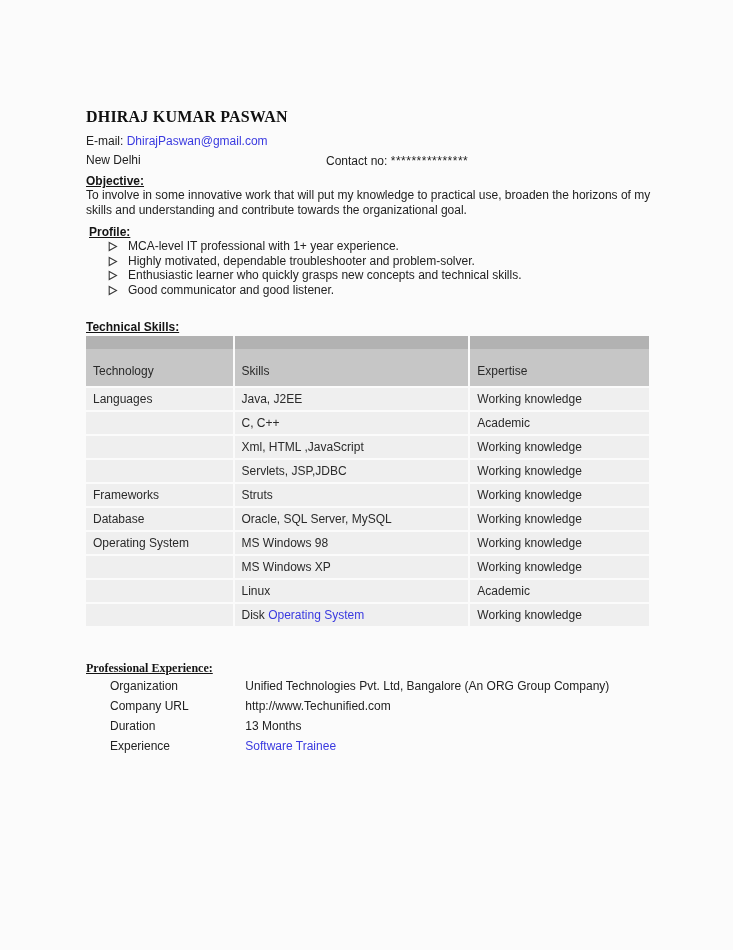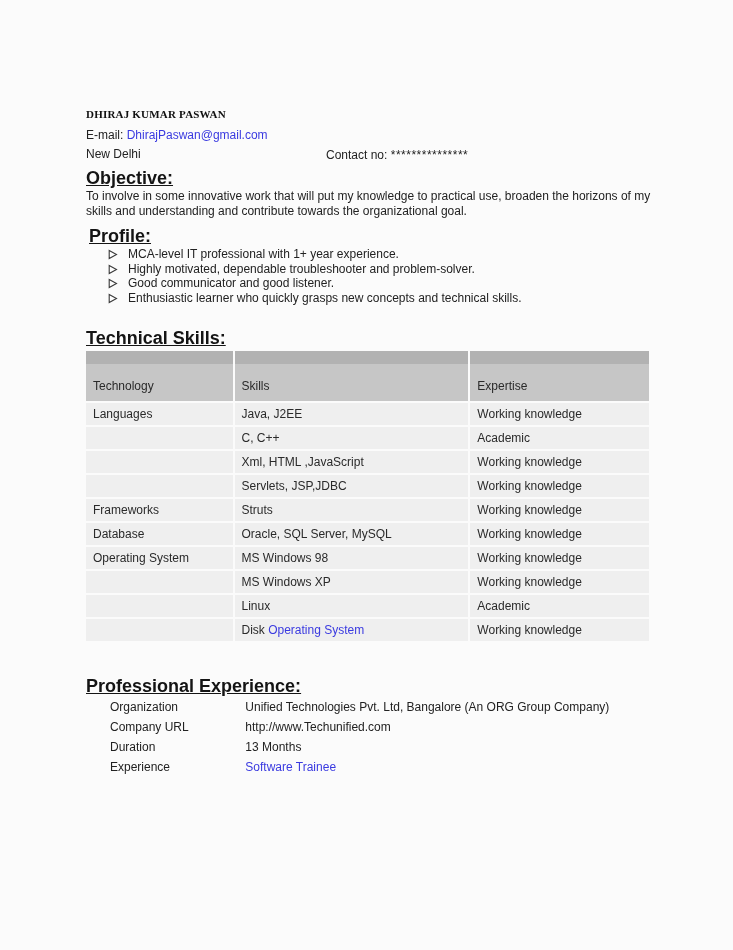--- a/index.html
+++ b/index.html
@@ -8,30 +8,30 @@
   }
   *{box-sizing:border-box;}
   html,body{margin:0;padding:0;}
   body{
     width:733px;height:950px;background:var(--page_bg);
     font-family:"Liberation Sans", sans-serif;font-size:12px;color:var(--text);
     overflow:hidden;
   }
   .page{padding:108px 0 0 86px;width:648px;}
   .name{
-    font-family:"Liberation Serif", serif;font-size:11px;font-weight:bold;
+    font-family:"Liberation Serif", serif;font-size:16px;font-weight:bold;
     color:#111;margin:0 0 8px;letter-spacing:.2px;
   }
   .contact-line{position:relative;height:19px;}
   .contact-no{position:absolute;left:240px;top:0;margin-top:20px;}
   .mask{letter-spacing:.5px;}
   a.link{color:var(--link_blue);cursor:pointer;}
   .location{height:19px;margin-bottom:2px;}
   h2.sec{
-    font-size:18px;font-weight:bold;color:#141414;
+    font-size:12px;font-weight:bold;color:#141414;
     text-decoration:underline;margin:0;
   }
   .sec-objective{margin:5px 0 9px;}
   .para{margin:0 0 8px;line-height:14.6px;width:566px;}
   .sec-profile{margin:0 0 21px;padding-left:3px;}
   ul.bullets{list-style:none;margin:0 0 22px;padding:0 0 0 22px;}
   ul.bullets li{line-height:14.6px;display:flex;align-items:center;}
   .arrow{display:inline-flex;width:10px;margin-right:10px;flex:0 0 auto;}
   .sec-skills{margin:0 0 27px;}
   table.skills{
@@ -41,21 +41,21 @@
   table.skills col.c1{width:146px;} table.skills col.c2{width:233px;} table.skills col.c3{width:178px;}
   table.skills th{
     background:linear-gradient(to bottom, var(--table_header_top) 0 13px, var(--table_header_gray) 13px);
     height:50px;vertical-align:bottom;text-align:left;font-weight:normal;
     padding:16px 0 8px 7px;color:#2a2a2a;
   }
   table.skills td{
     background:var(--row_gray);height:22px;padding:3px 0 3px 7px;
     color:#2a2a2a;vertical-align:middle;white-space:nowrap;overflow:hidden;
   }
-  .sec-experience{margin:0 0 29px;}
+  .sec-experience{margin:0 0 29px;font-family:Liberation Serif, serif;}
   .exp-row{line-height:20.3px;white-space:nowrap;}
   .exp-label{display:inline-block;width:132px;margin-left:24px;}
 </style>
 </head>
 <body>
 
 <div class="page">
 
   <h1 class="name">DHIRAJ KUMAR PASWAN</h1>
 
@@ -90,29 +90,29 @@
           </svg>
         </span>
       <span>Highly motivated, dependable troubleshooter and problem-solver.</span>
     </li>
     <li>
       <span class="arrow">
           <svg width="10" height="11" viewBox="0 0 10 11">
             <path d="M1.2 1.5 L8.5 5.5 L1.2 9.5 Z" fill="#fdfdfd" stroke="#3a3a3a" stroke-width="1.1"></path>
           </svg>
         </span>
+      <span>Enthusiastic learner who quickly grasps new concepts and technical skills.</span>
+    </li>
+    <li>
+      <span class="arrow">
+          <svg width="10" height="11" viewBox="0 0 10 11">
+            <path d="M1.2 1.5 L8.5 5.5 L1.2 9.5 Z" fill="#fdfdfd" stroke="#3a3a3a" stroke-width="1.1"></path>
+          </svg>
+        </span>
       <span>Good communicator and good listener.</span>
-    </li>
-    <li>
-      <span class="arrow">
-          <svg width="10" height="11" viewBox="0 0 10 11">
-            <path d="M1.2 1.5 L8.5 5.5 L1.2 9.5 Z" fill="#fdfdfd" stroke="#3a3a3a" stroke-width="1.1"></path>
-          </svg>
-        </span>
-      <span>Enthusiastic learner who quickly grasps new concepts and technical skills.</span>
     </li>
   </ul>
 
   <h2 class="sec sec-skills">Technical Skills:</h2>
 
   <table class="skills">
     <colgroup>
         <col class="c1">
         <col class="c2">
         <col class="c3">

